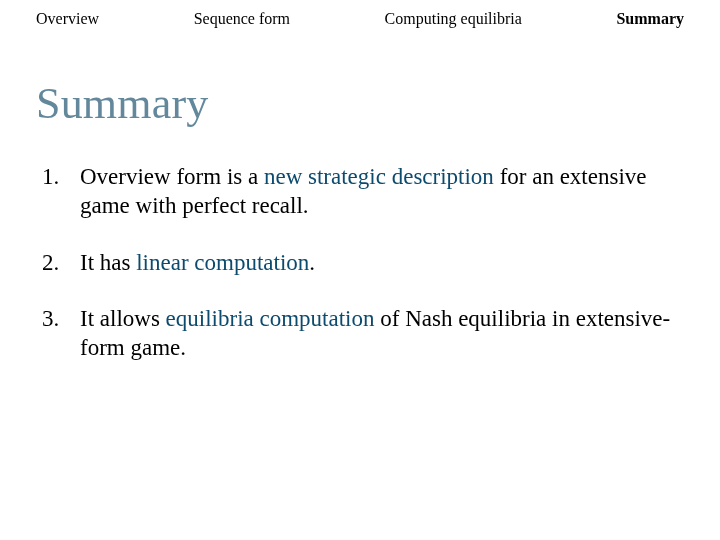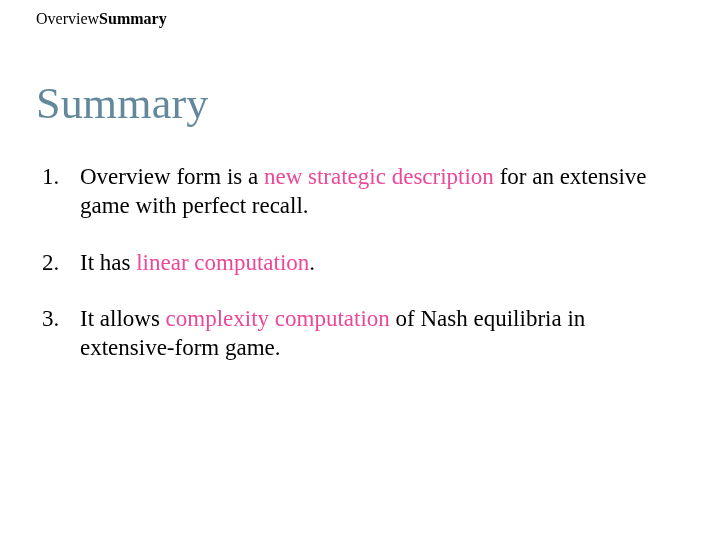--- a/index.html
+++ b/index.html
@@ -13,21 +13,21 @@
   }
   .slide {
     box-sizing: border-box;
     width: 720px;
     height: 540px;
     padding: 0 36px;
     position: relative;
   }
   .nav {
     display: flex;
-    justify-content: flex-start;
+    justify-content: space-between;
     padding-top: 10px;
     font-size: 16px;
     color: #000;
   }
   .nav-item {
     white-space: nowrap;
   }
   .nav-item.active {
     font-weight: 700;
   }
@@ -51,30 +51,32 @@
     margin-bottom: 28px;
   }
   .points .num {
     min-width: 32px;
     padding-right: 6px;
   }
   .points .body {
     flex: 1;
   }
   .accent {
-    color: #ec4899;
+    color: #0c4a6e;
   }
 </style>
 </head>
 <body>
 
 <div class="slide">
 
   <div class="nav">
     <span class="nav-item">Overview</span>
+    <span class="nav-item">Sequence form</span>
+    <span class="nav-item">Computing equilibria</span>
     <span class="nav-item active">Summary</span>
   </div>
 
   <div class="title">Summary</div>
 
   <ol class="points">
     <li>
       <span class="num">1.</span>
       <span class="body">
         <span>Overview form is a </span><span class="accent">new strategic description</span><span> for an extensive game with perfect recall.</span>
@@ -82,18 +84,18 @@
     </li>
     <li>
       <span class="num">2.</span>
       <span class="body">
         <span>It has </span><span class="accent">linear computation</span><span>.</span>
       </span>
     </li>
     <li>
       <span class="num">3.</span>
       <span class="body">
-        <span>It allows </span><span class="accent">complexity computation</span><span> of Nash equilibria in extensive-form game.</span>
+        <span>It allows </span><span class="accent">equilibria computation</span><span> of Nash equilibria in extensive-form game.</span>
       </span>
     </li>
   </ol>
 
 </div>
 
 </body></html>

